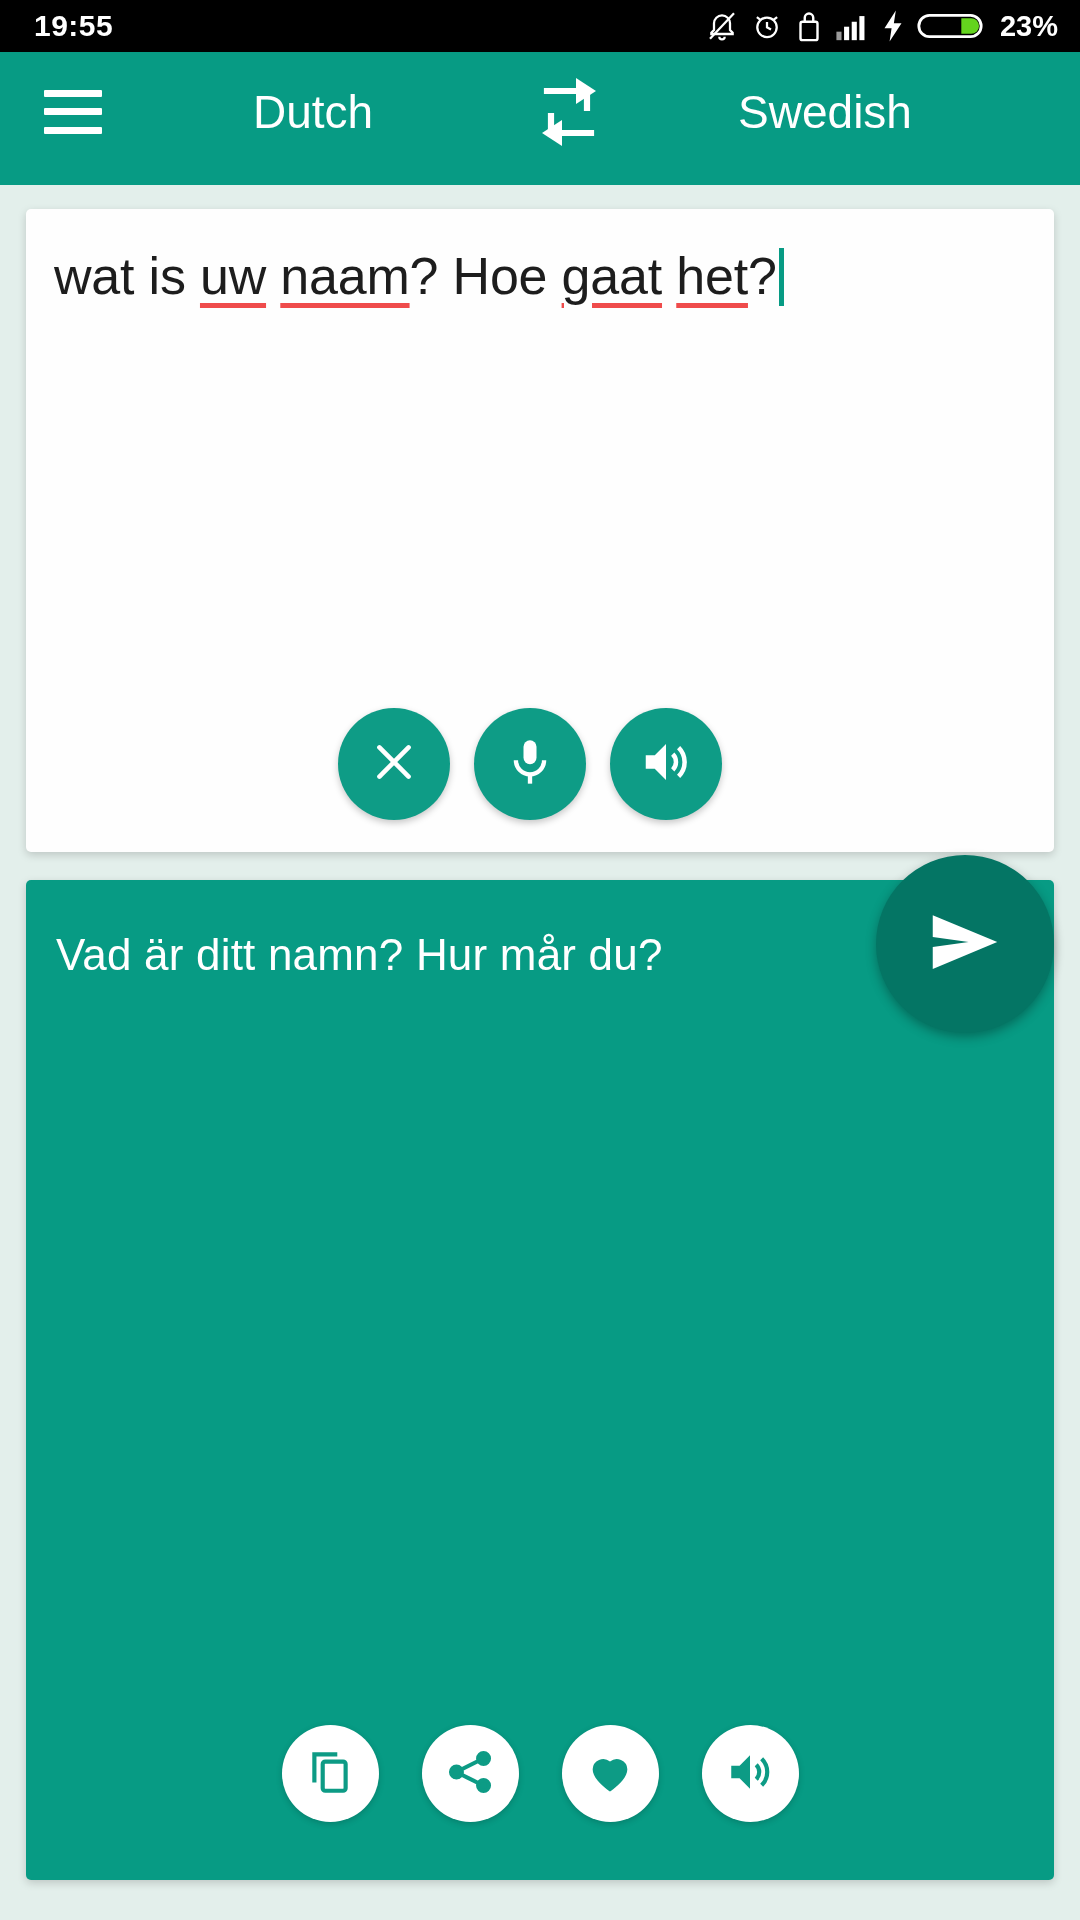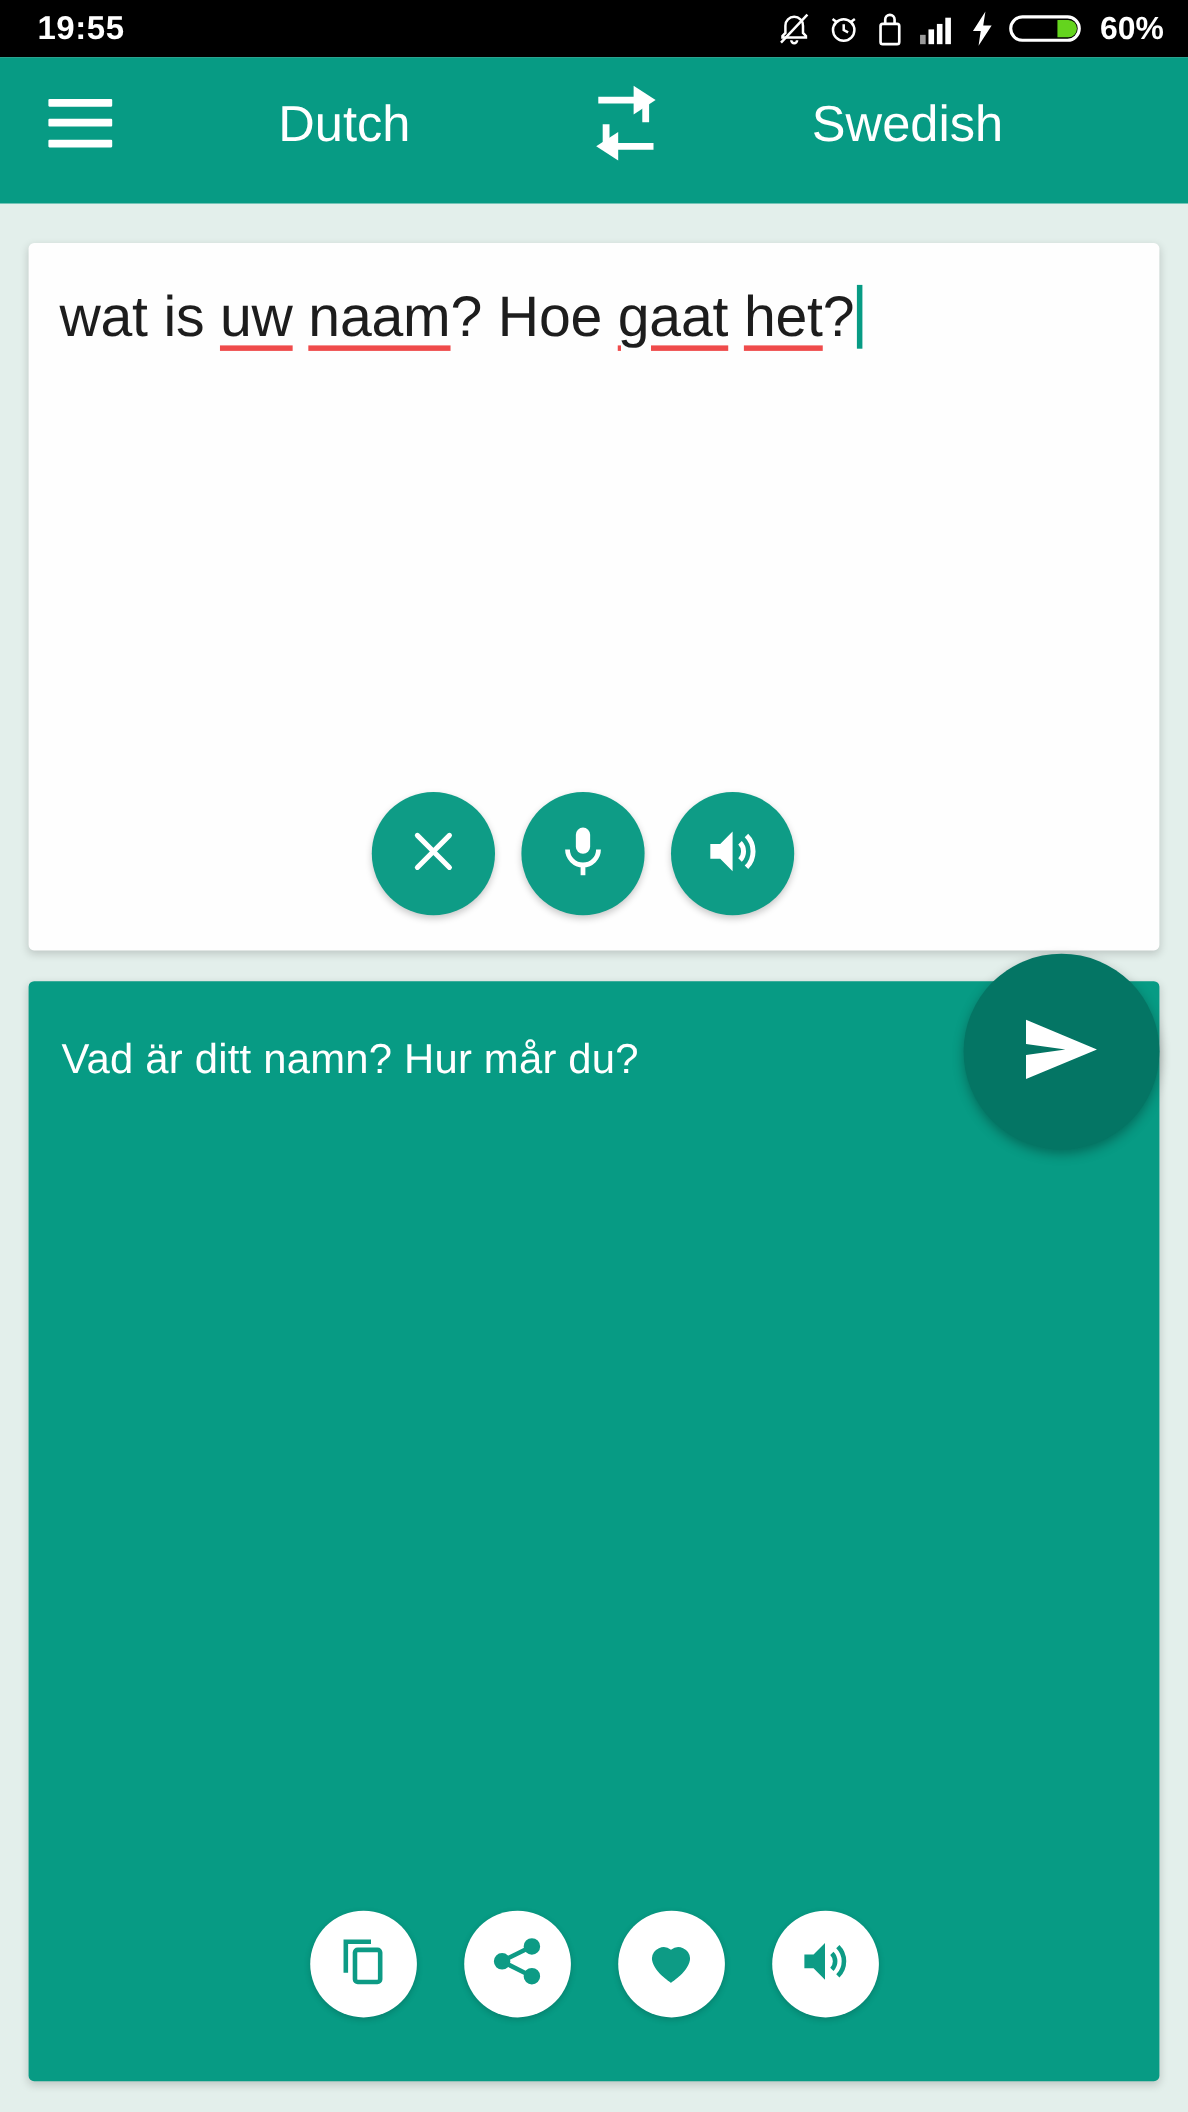--- a/index.html
+++ b/index.html
@@ -52,21 +52,21 @@
   .lang-src { flex: 1 1 0; text-align: center; margin-left: -10px; }
   .lang-dst { flex: 1 1 0; text-align: center; }
   .swap { flex: 0 0 auto; width: 70px; display: flex; justify-content: center; }
 
   
   .page { position: relative; width: 100%; height: 1735px; padding: 0 26px; }
 
   
   .card-src {
     position: relative;
-    margin-top: 36px;
+    margin-top: 24px;
     height: 643px;
     background: #fefefe;
     border-radius: 5px;
     box-shadow: 0 3px 8px rgba(0,0,0,.17);
     padding: 38px 28px 0 28px;
   }
   .src-text {
     font-size: 52px; color: #1d1d1d; line-height: 1.15;
     letter-spacing: -.2px;
     white-space: nowrap;
@@ -105,21 +105,21 @@
   .card-dst {
     position: relative;
     margin-top: 28px;
     height: 1000px;
     background: #079b84;
     border-radius: 5px;
     box-shadow: 0 3px 8px rgba(0,0,0,.17);
     padding: 50px 30px 0 30px;
   }
   .dst-text {
-    font-size: 38px; color: #fff; line-height: 1.15;
+    font-size: 44px; color: #fff; line-height: 1.15;
     letter-spacing: .2px; white-space: nowrap;
   }
   .dst-actions {
     position: absolute; left: 0; right: 0; bottom: 58px;
     display: flex; justify-content: center; gap: 43px;
   }
   .fab-white {
     width: 97px; height: 97px; border-radius: 50%;
     background: #fff;
     display: flex; align-items: center; justify-content: center;
@@ -173,21 +173,21 @@
       </svg>
     </span>
 
     <span>
       <svg width="66" height="34" viewBox="0 0 46 24">
         <rect x="1" y="4.5" width="44" height="15" rx="7.5" fill="none" stroke="#fff" stroke-width="2"></rect>
         <path d="M31 6.5h7a5.5 5.5 0 0 1 5.5 5.5 5.5 5.5 0 0 1-5.5 5.5h-7z" fill="#64d41e"></path>
       </svg>
     </span>
 
-    <div class="status-pct">60%</div>
+    <div class="status-pct">23%</div>
   </div>
 </div>
 
 <div class="appbar">
   <div class="hamburger">
     <i></i>
       <i></i>
       <i></i>
   </div>
   <div class="lang lang-src">Dutch</div>

